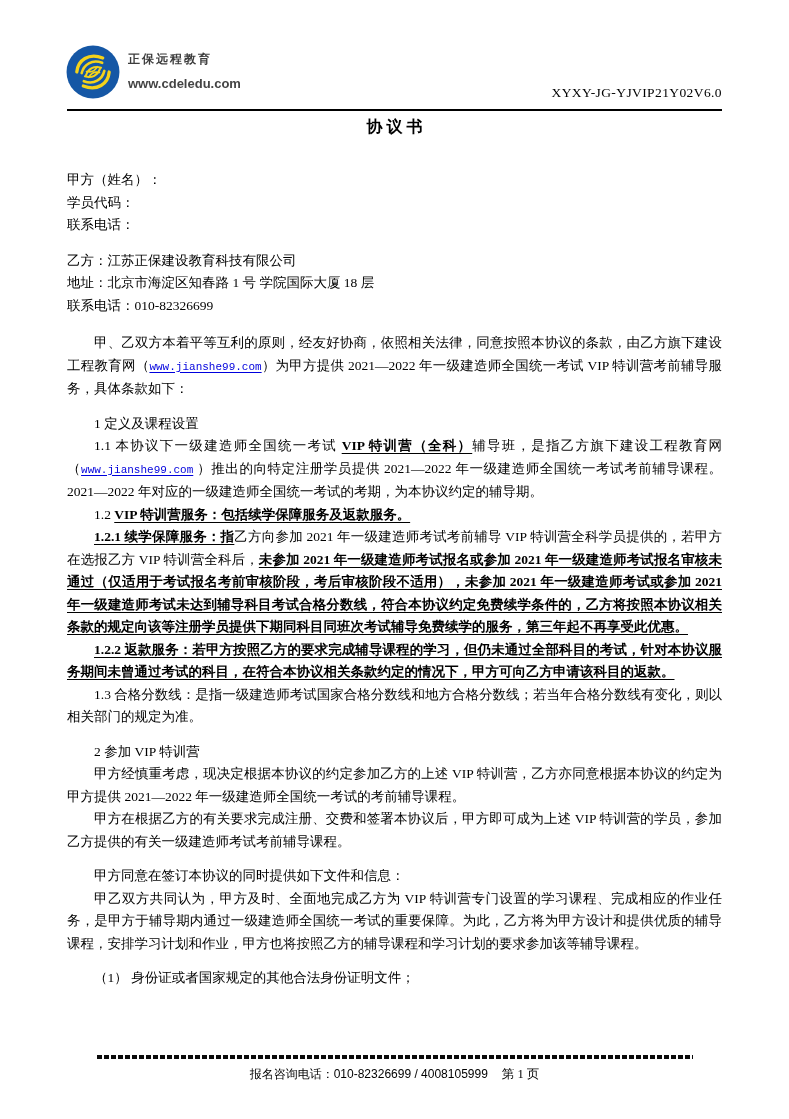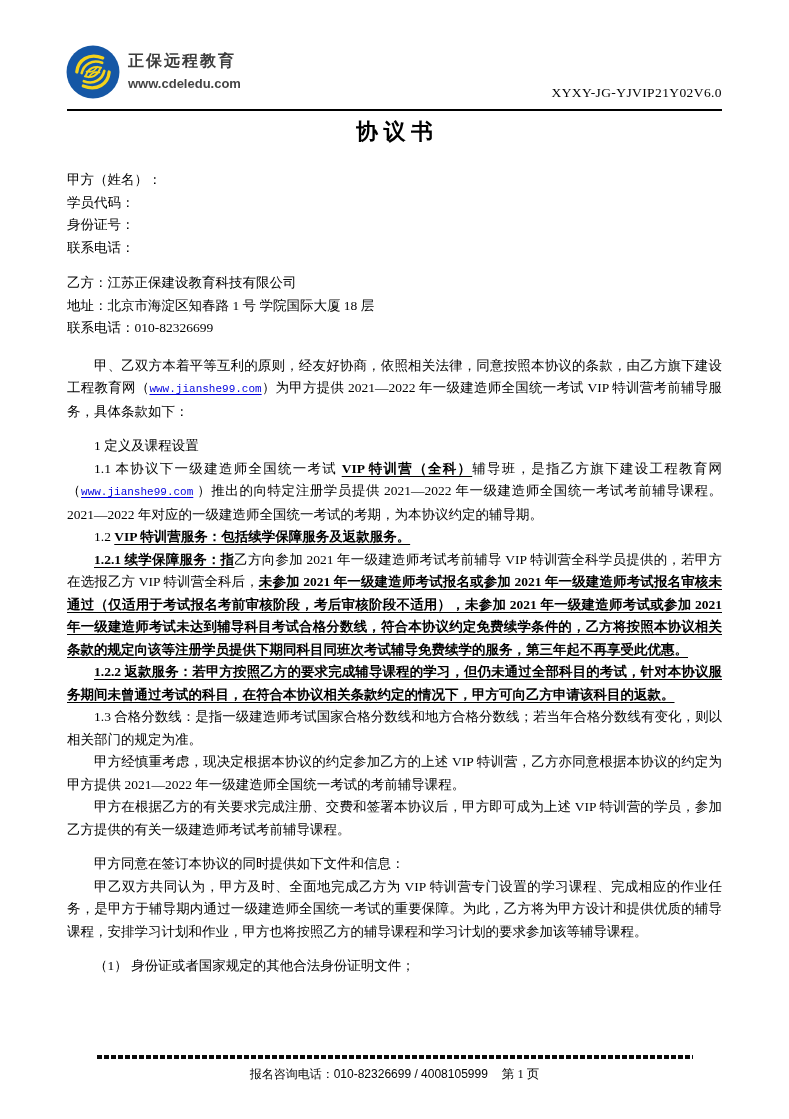--- a/index.html
+++ b/index.html
@@ -13,39 +13,39 @@
     position:relative;
     overflow:hidden;
     font-family:"Liberation Serif","DejaVu Serif",serif;
     color:var(--ink);
   }
   
   .logo-wrap{position:absolute;left:66px;top:45px;width:54px;height:54px;}
   .brand-name{
     position:absolute;left:128px;top:51px;
     font-family:"Liberation Sans","DejaVu Sans",sans-serif;
-    font-weight:bold;font-size:16px;letter-spacing:2px;color:#3d3d3d;
+    font-weight:bold;font-size:12px;letter-spacing:2px;color:#3d3d3d;
   }
   .brand-url{
     position:absolute;left:128px;top:76px;
     font-family:Liberation Sans, sans-serif;
     font-weight:bold;font-size:13px;color:#444;
   }
   .doc-code{
     position:absolute;right:67px;top:85px;
     font-family:"Liberation Serif","DejaVu Serif",serif;
     font-size:13.5px;letter-spacing:.4px;
   }
   .header-rule{
     position:absolute;left:67px;top:109px;width:655px;height:0;
     border-top:2px solid #000;
   }
   .page-title{
     position:absolute;left:0;top:117px;width:789px;
-    text-align:center;font-weight:bold;font-size:22px;
+    text-align:center;font-weight:bold;font-size:16px;
   }
   
   .doc-body{
     position:absolute;left:67px;top:169px;width:655px;
     font-size:13.5px;line-height:22.5px;
   }
   .p{margin:0;text-align:justify;text-indent:2em;}
   .p.flush{text-indent:0;}
   .mt-m{margin-top:13px;}
   .mt-l{margin-top:15px;}
@@ -94,36 +94,36 @@
 <div class="brand-name">正保远程教育</div>
 <div class="brand-url">www.cdeledu.com</div>
 <div class="doc-code">XYXY-JG-YJVIP21Y02V6.0</div>
 <div class="header-rule"></div>
 <div class="page-title">协  议  书</div>
 
 <div class="doc-body">
 
   <p class="p flush"><span class="b">甲方</span><span>（姓名）：</span></p>
   <p class="p flush">学员代码：</p>
-  <p class="p flush">身份证号：</p>
   <p class="p flush">联系电话：</p>
 
   <p class="p flush mt-m"><span class="b">乙方：</span><span>江苏正保建设教育科技有限公司</span></p>
   <p class="p flush">地址：北京市海淀区知春路 1 号  学院国际大厦 18 层</p>
   <p class="p flush">联系电话：010-82326699</p>
 
   <p class="p mt-l"><span>甲、乙双方本着平等互利的原则，经友好协商，依照相关法律，同意按照本协议的条款，由乙方旗下建设工程教育网（</span><span class="lnk">www.jianshe99.com</span><span>）为甲方提供 2021—2022 年一级建造师全国统一考试 VIP 特训营考前辅导服务，具体条款如下：</span></p>
 
   <p class="p b mt-l">1 定义及课程设置</p>
   <p class="p"><span>1.1  本协议下一级建造师全国统一考试 </span><span class="bu">VIP 特训营（全科）</span><span>辅导班，是指乙方旗下建设工程教育网（</span><span class="lnk">www.jianshe99.com</span><span> ）推出的向特定注册学员提供 2021—2022 年一级建造师全国统一考试考前辅导课程。2021—2022 年对应的一级建造师全国统一考试的考期，为本协议约定的辅导期。</span></p>
   <p class="p"><span class="b">1.2 </span><span class="bu">VIP 特训营服务：包括续学保障服务及返款服务。</span></p>
   <p class="p"><span class="bu">1.2.1 续学保障服务：指</span><span class="b">乙方向参加 2021 年一级建造师考试考前辅导 VIP 特训营全科学员提供的，若甲方在选报乙方 VIP 特训营全科后，</span><span class="bu">未参加 2021 年一级建造师考试报名或参加 2021 年一级建造师考试报名审核未通过（仅适用于考试报名考前审核阶段，考后审核阶段不适用），未参加 2021 年一级建造师考试或参加 2021 年一级建造师考试未达到辅导科目考试合格分数线，符合本协议约定免费续学条件的，乙方将按照本协议相关条款的规定向该等注册学员提供下期同科目同班次考试辅导免费续学的服务，第三年起不再享受此优惠。</span></p>
   <p class="p"><span class="bu">1.2.2 返款服务：若甲方按照乙方的要求完成辅导课程的学习，但仍未通过全部科目的考试，针对本协议服务期间未曾通过考试的科目，在符合本协议相关条款约定的情况下，甲方可向乙方申请该科目的返款。</span></p>
   <p class="p">1.3  合格分数线：是指一级建造师考试国家合格分数线和地方合格分数线；若当年合格分数线有变化，则以相关部门的规定为准。</p>
 
+  <p class="p b mt-m">2 参加 VIP 特训营</p>
   <p class="p">甲方经慎重考虑，现决定根据本协议的约定参加乙方的上述 VIP 特训营，乙方亦同意根据本协议的约定为甲方提供 2021—2022 年一级建造师全国统一考试的考前辅导课程。</p>
   <p class="p">甲方在根据乙方的有关要求完成注册、交费和签署本协议后，甲方即可成为上述 VIP 特训营的学员，参加乙方提供的有关一级建造师考试考前辅导课程。</p>
   <p class="p b">甲方同意在签订本协议的同时提供如下文件和信息：</p>
   <p class="p">甲乙双方共同认为，甲方及时、全面地完成乙方为 VIP 特训营专门设置的学习课程、完成相应的作业任务，是甲方于辅导期内通过一级建造师全国统一考试的重要保障。为此，乙方将为甲方设计和提供优质的辅导课程，安排学习计划和作业，甲方也将按照乙方的辅导课程和学习计划的要求参加该等辅导课程。</p>
   <p class="p b">（1） 身份证或者国家规定的其他合法身份证明文件；</p>
 
 </div>
 
 <div class="footer-rule"></div>
 <div class="footer-line"><span class="num">报名咨询电话：010-82326699 / 4008105999</span><span class="footer-page">第 1 页</span></div>

